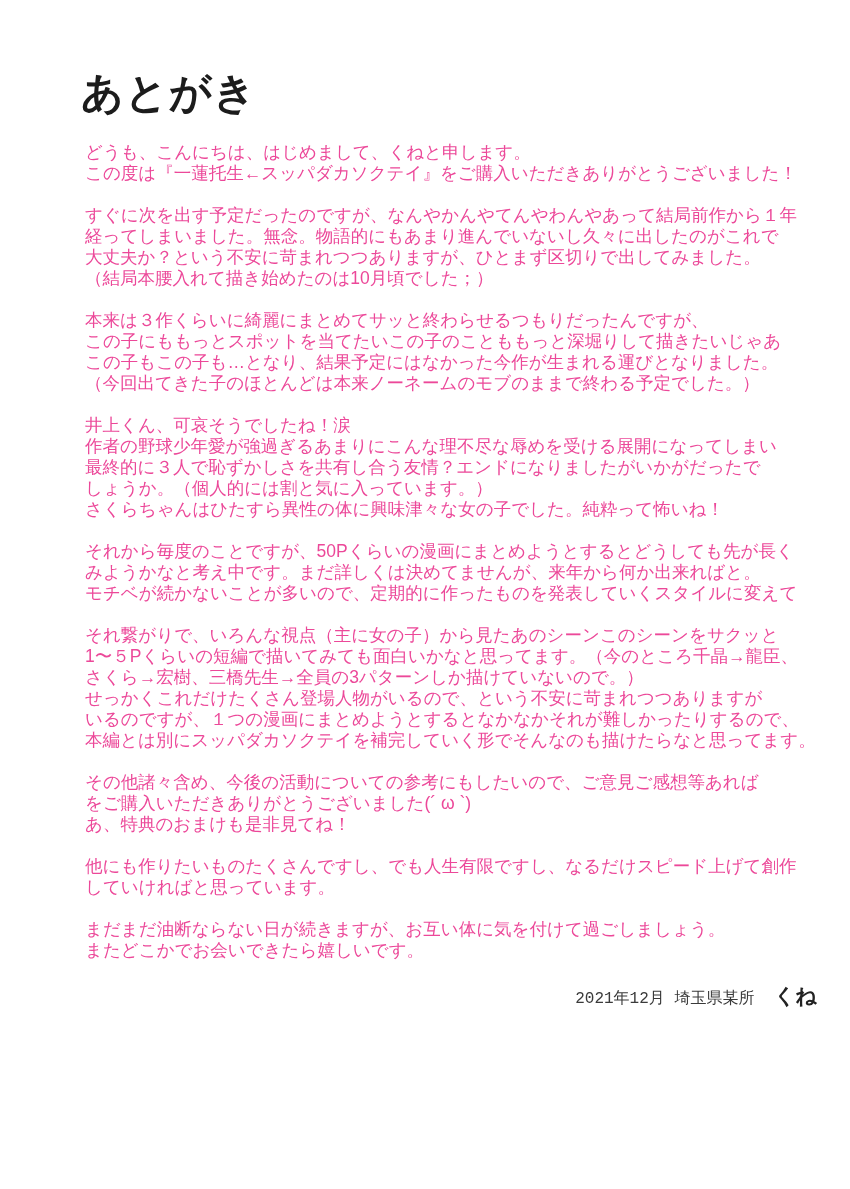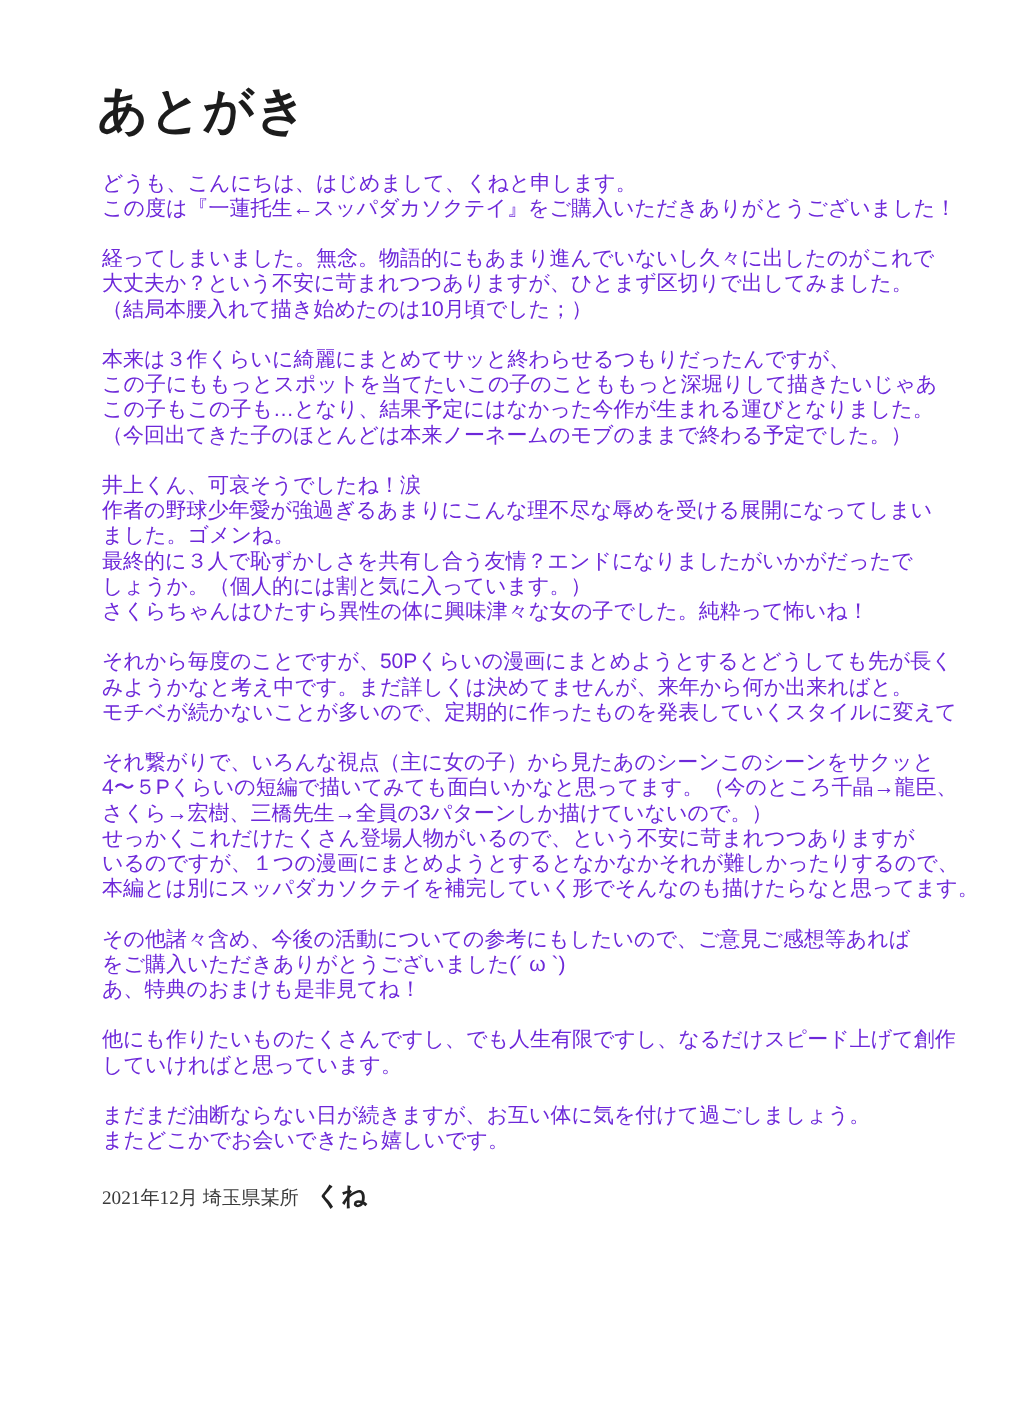--- a/index.html
+++ b/index.html
@@ -19,26 +19,27 @@
     font-size: 42px;
     line-height: 1.1;
     color: #1c1c1c;
     letter-spacing: 1px;
     margin: 0 0 26px -4px;
   }
   .body-text {
     font-family: "Liberation Sans", "DejaVu Sans", sans-serif;
     font-size: 17.5px;
     line-height: 21px;
-    color: #6d28d9;
+    color: #ec4899;
   }
   .para { margin: 0 0 21px 0; }
   .line { white-space: nowrap; }
   .colophon {
-    font-family: Liberation Serif, serif;
+    text-align: right;
+    font-family: Liberation Mono, monospace;
     font-size: 16px;
     color: #3a3a3a;
   }
   .colophon .author-sig {
     font-size: 21px;
     font-weight: 700;
     color: #222222;
     margin-left: 10px;
   }
 </style>
@@ -46,46 +47,46 @@
 <body>
 
 <div class="page">
   <h1 class="title">あとがき</h1>
   <div class="body-text">
       <div class="para">
         <div class="line">どうも、こんにちは、はじめまして、くねと申します。</div>
         <div class="line">この度は『一蓮托生←スッパダカソクテイ』をご購入いただきありがとうございました！</div>
       </div>
       <div class="para">
+        <div class="line">すぐに次を出す予定だったのですが、なんやかんやてんやわんやあって結局前作から１年</div>
         <div class="line">経ってしまいました。無念。物語的にもあまり進んでいないし久々に出したのがこれで</div>
         <div class="line">大丈夫か？という不安に苛まれつつありますが、ひとまず区切りで出してみました。</div>
         <div class="line">（結局本腰入れて描き始めたのは10月頃でした；）</div>
       </div>
       <div class="para">
         <div class="line">本来は３作くらいに綺麗にまとめてサッと終わらせるつもりだったんですが、</div>
         <div class="line">この子にももっとスポットを当てたいこの子のことももっと深堀りして描きたいじゃあ</div>
         <div class="line">この子もこの子も…となり、結果予定にはなかった今作が生まれる運びとなりました。</div>
         <div class="line">（今回出てきた子のほとんどは本来ノーネームのモブのままで終わる予定でした。）</div>
       </div>
       <div class="para">
         <div class="line">井上くん、可哀そうでしたね！涙</div>
         <div class="line">作者の野球少年愛が強過ぎるあまりにこんな理不尽な辱めを受ける展開になってしまい</div>
-        <div class="line">ました。ゴメンね。</div>
         <div class="line">最終的に３人で恥ずかしさを共有し合う友情？エンドになりましたがいかがだったで</div>
         <div class="line">しょうか。（個人的には割と気に入っています。）</div>
         <div class="line">さくらちゃんはひたすら異性の体に興味津々な女の子でした。純粋って怖いね！</div>
       </div>
       <div class="para">
         <div class="line">それから毎度のことですが、50Pくらいの漫画にまとめようとするとどうしても先が長く</div>
         <div class="line">みようかなと考え中です。まだ詳しくは決めてませんが、来年から何か出来ればと。</div>
         <div class="line">モチベが続かないことが多いので、定期的に作ったものを発表していくスタイルに変えて</div>
       </div>
       <div class="para">
         <div class="line">それ繋がりで、いろんな視点（主に女の子）から見たあのシーンこのシーンをサクッと</div>
-        <div class="line">4〜５Pくらいの短編で描いてみても面白いかなと思ってます。（今のところ千晶→龍臣、</div>
+        <div class="line">1〜５Pくらいの短編で描いてみても面白いかなと思ってます。（今のところ千晶→龍臣、</div>
         <div class="line">さくら→宏樹、三橋先生→全員の3パターンしか描けていないので。）</div>
         <div class="line">せっかくこれだけたくさん登場人物がいるので、という不安に苛まれつつありますが</div>
         <div class="line">いるのですが、１つの漫画にまとめようとするとなかなかそれが難しかったりするので、</div>
         <div class="line">本編とは別にスッパダカソクテイを補完していく形でそんなのも描けたらなと思ってます。</div>
       </div>
       <div class="para">
         <div class="line">その他諸々含め、今後の活動についての参考にもしたいので、ご意見ご感想等あれば</div>
         <div class="line">をご購入いただきありがとうございました(´ ω `)</div>
         <div class="line">あ、特典のおまけも是非見てね！</div>
       </div>

